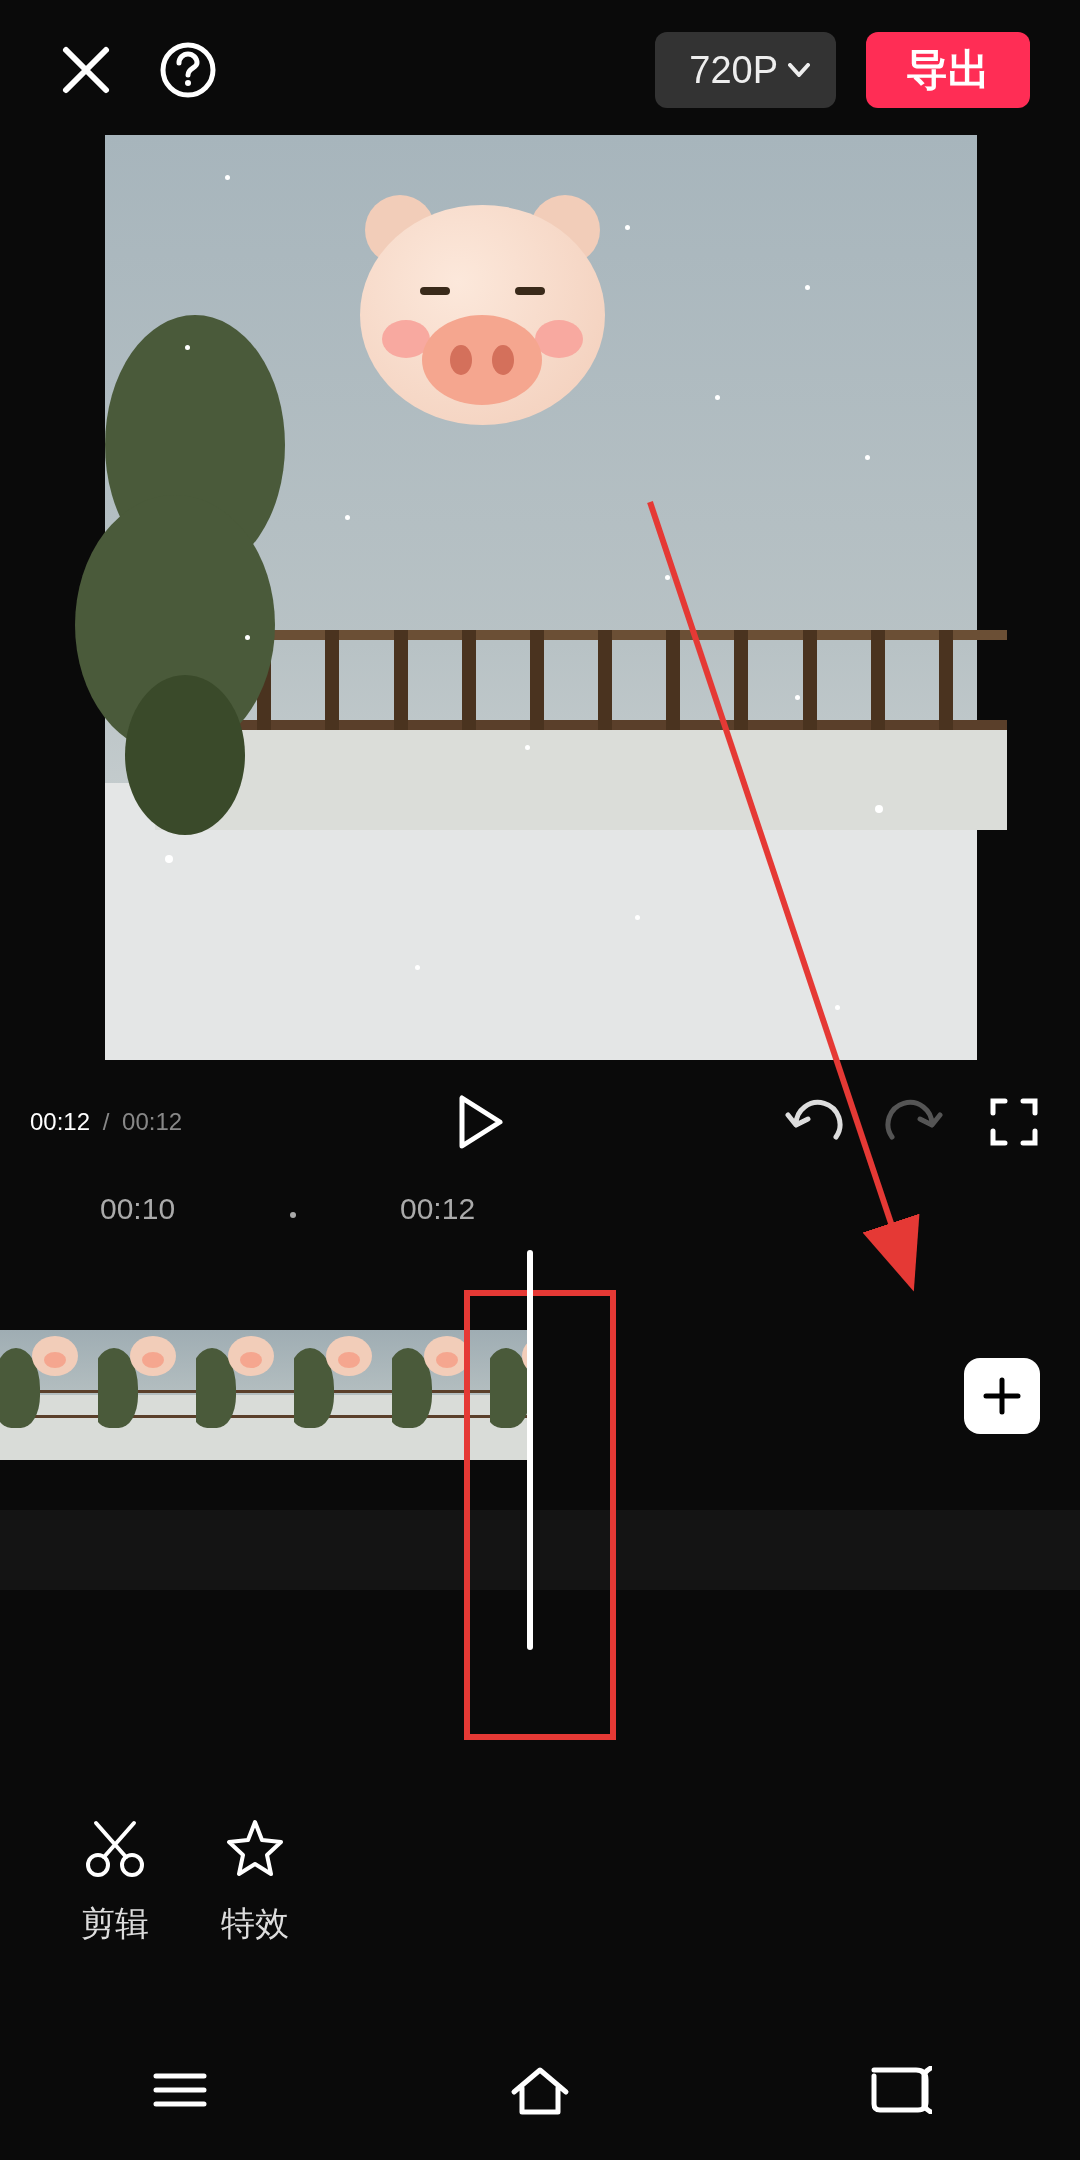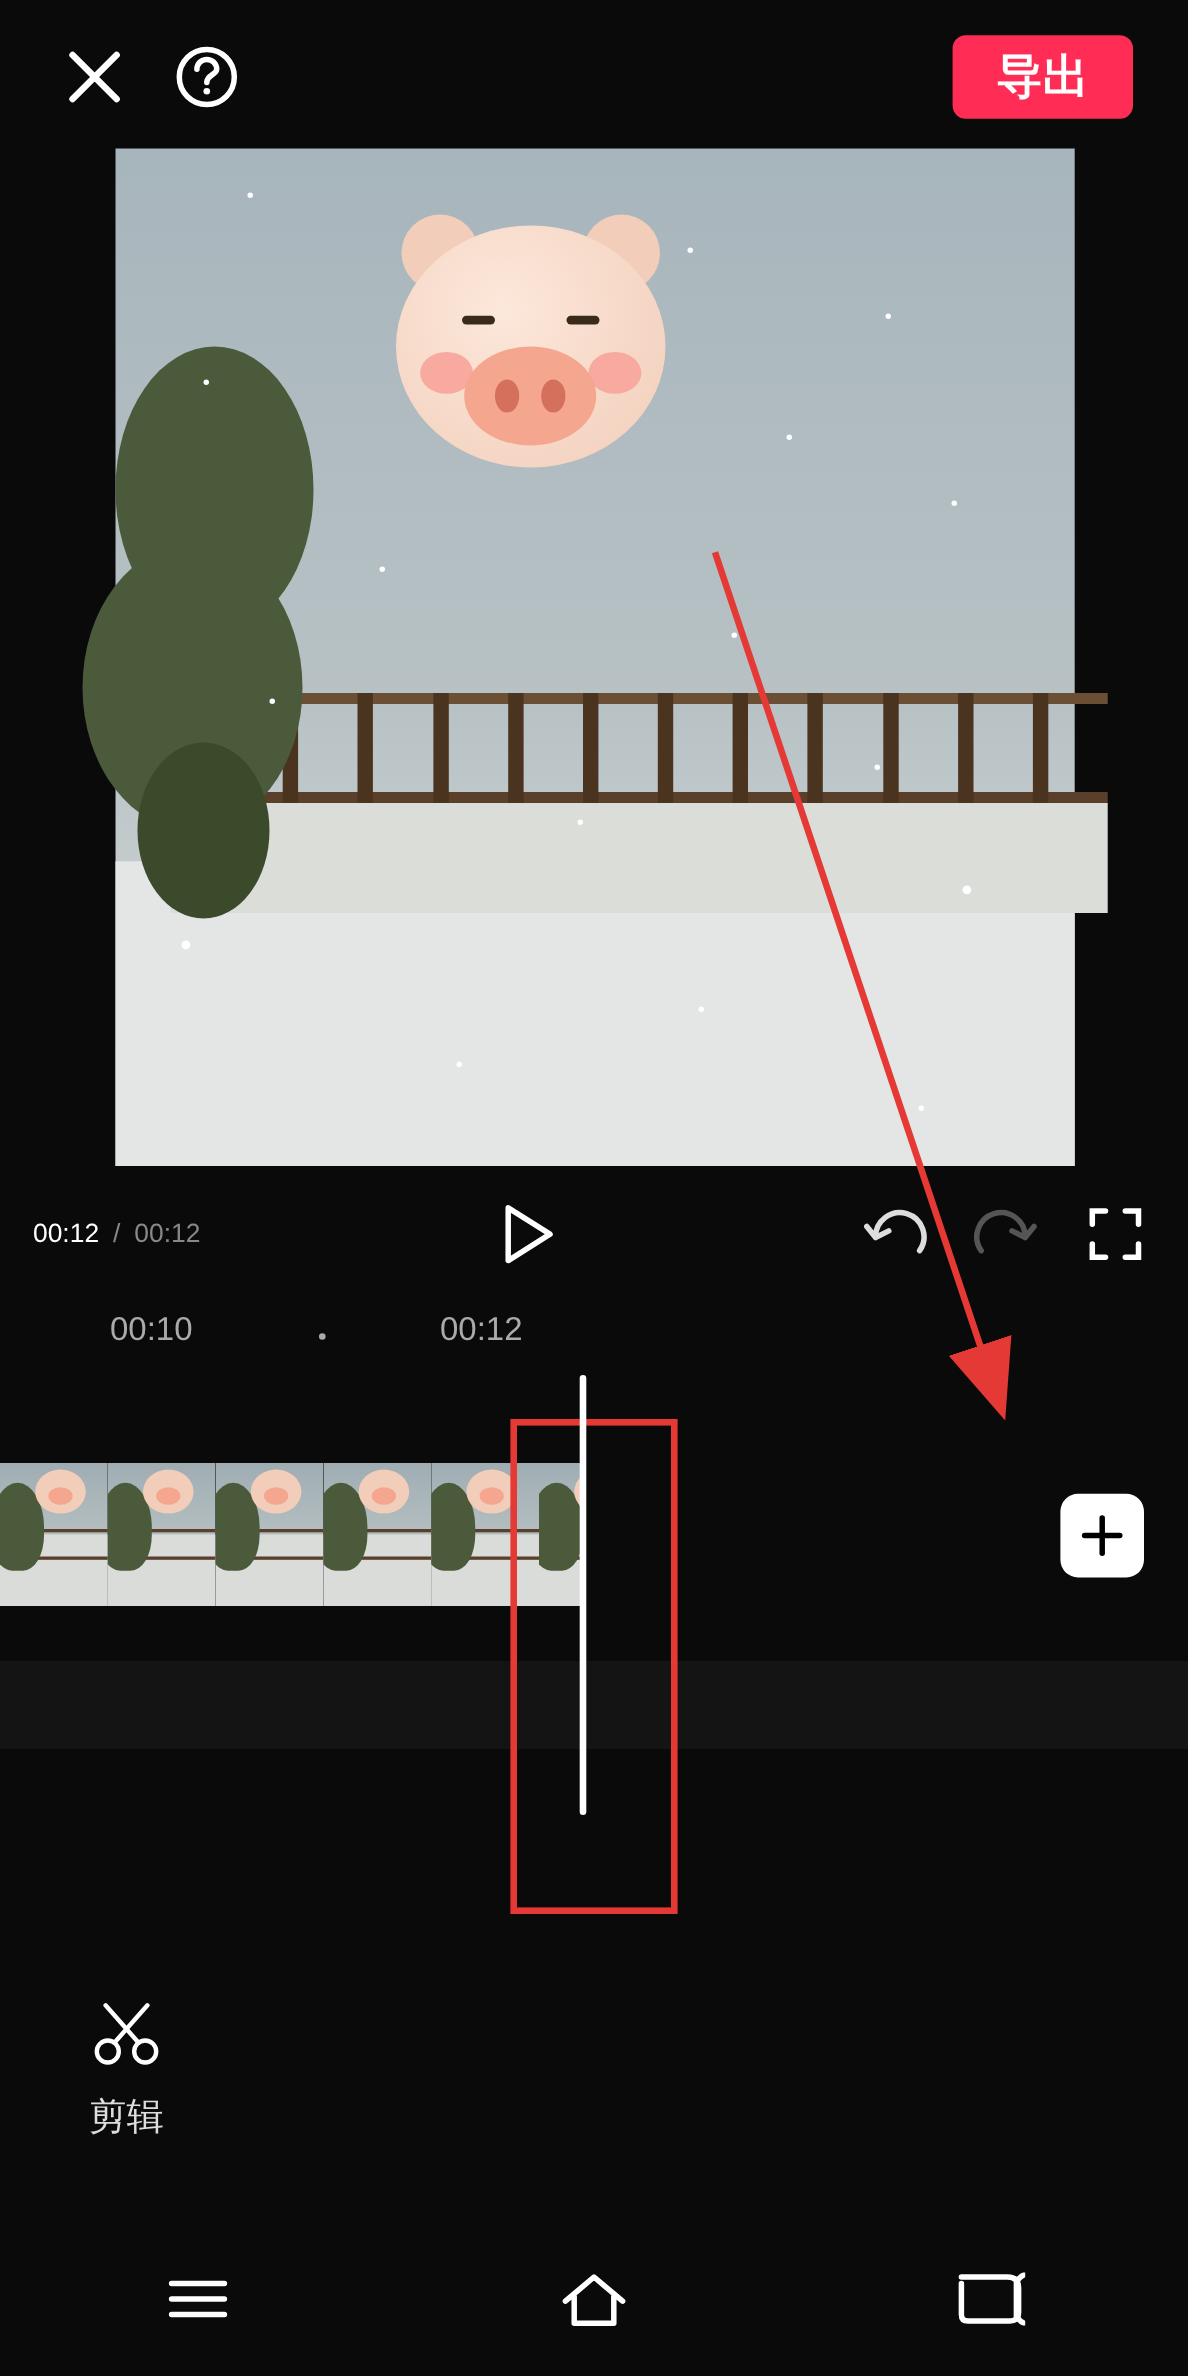--- a/index.html
+++ b/index.html
@@ -154,20 +154,26 @@
       </svg>
     </div>
     <div class="icon-btn" style="margin-left:30px">
       <svg width="58" height="58" viewBox="0 0 58 58">
         <circle cx="29" cy="29" r="25" stroke="#fff" stroke-width="5" fill="none"></circle>
         <path d="M20 22c0-5 4-9 9-9s9 4 9 9c0 5-9 5-9 12" stroke="#fff" stroke-width="5" fill="none" stroke-linecap="round"></path>
         <circle cx="29" cy="42" r="3" fill="#fff"></circle>
       </svg>
     </div>
     <div class="header-gap"></div>
+    <div class="res-btn">
+      <span>720P</span>
+      <svg width="22" height="14" viewBox="0 0 22 14">
+        <path d="M2 2 L11 12 L20 2" stroke="#eee" stroke-width="4" fill="none" stroke-linecap="round" stroke-linejoin="round"></path>
+      </svg>
+    </div>
     <div class="export-btn">
       <span>导出</span>
     </div>
   </div>
 
   <div class="preview">
     <div class="sky"></div>
     <div class="snow-ground"></div>
     <div class="deck">
       <div class="rail-top"></div>
@@ -338,20 +344,28 @@
     <div class="tool">
       <div class="tool-ic">
         <svg width="62" height="62" viewBox="0 0 62 62">
             <circle cx="14" cy="48" r="10" stroke="#fff" stroke-width="4" fill="none"></circle>
             <circle cx="48" cy="48" r="10" stroke="#fff" stroke-width="4" fill="none"></circle>
             <path d="M20 40 L50 6 M42 40 L12 6" stroke="#fff" stroke-width="4" stroke-linecap="round"></path>
           </svg>
       </div>
       <span class="tool-lb">剪辑</span>
     </div>
+    <div class="tool">
+      <div class="tool-ic">
+        <svg width="60" height="60" viewBox="0 0 60 60">
+            <path d="M30 4 L37 22 L56 24 L42 37 L46 56 L30 46 L14 56 L18 37 L4 24 L23 22 Z" stroke="#fff" stroke-width="4" fill="none" stroke-linejoin="round"></path>
+          </svg>
+      </div>
+      <span class="tool-lb">特效</span>
+    </div>
   </div>
 
   <div class="navbar">
     <div class="nav-ic">
       <svg width="60" height="44" viewBox="0 0 60 44">
         <path d="M6 8 H54 M6 22 H54 M6 36 H54" stroke="#fff" stroke-width="5" stroke-linecap="round"></path>
       </svg>
     </div>
     <div class="nav-ic">
       <svg width="64" height="52" viewBox="0 0 64 52">

